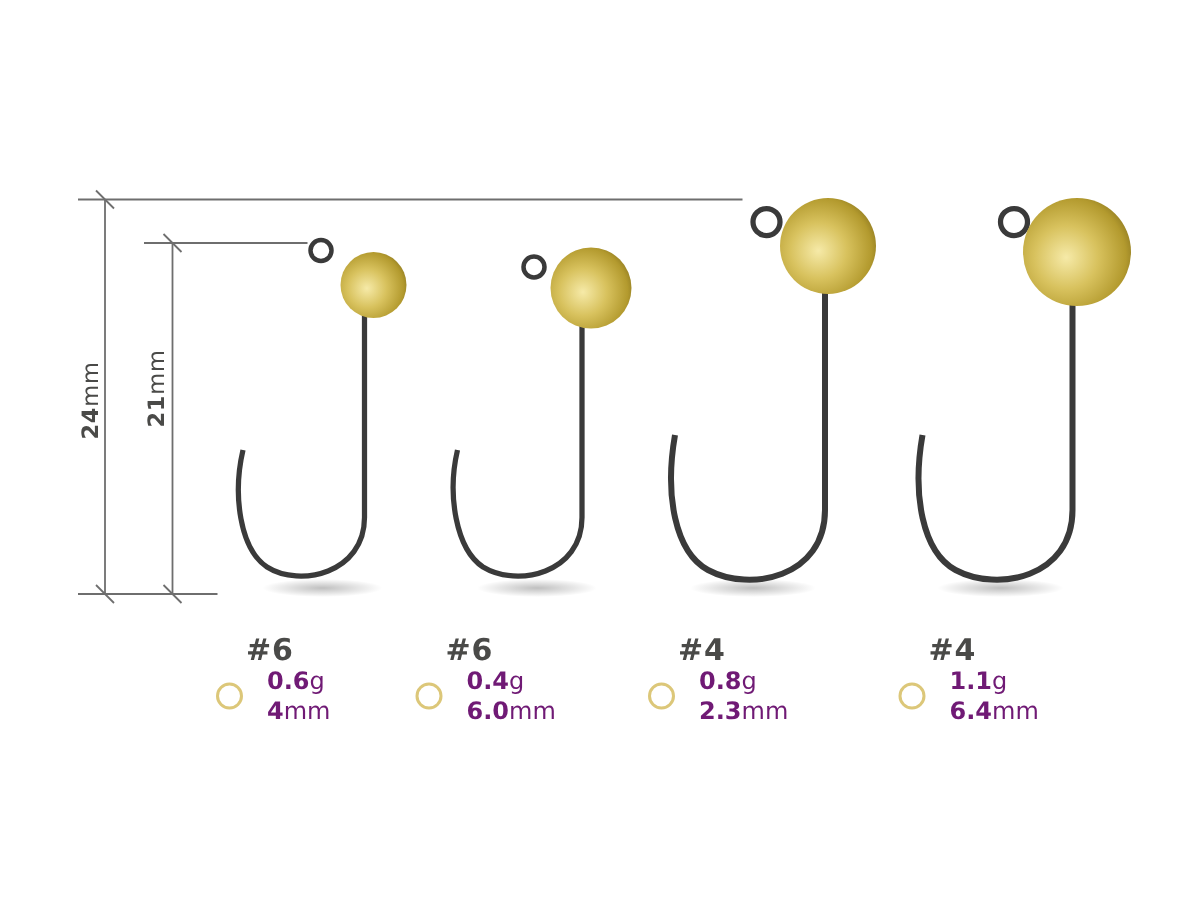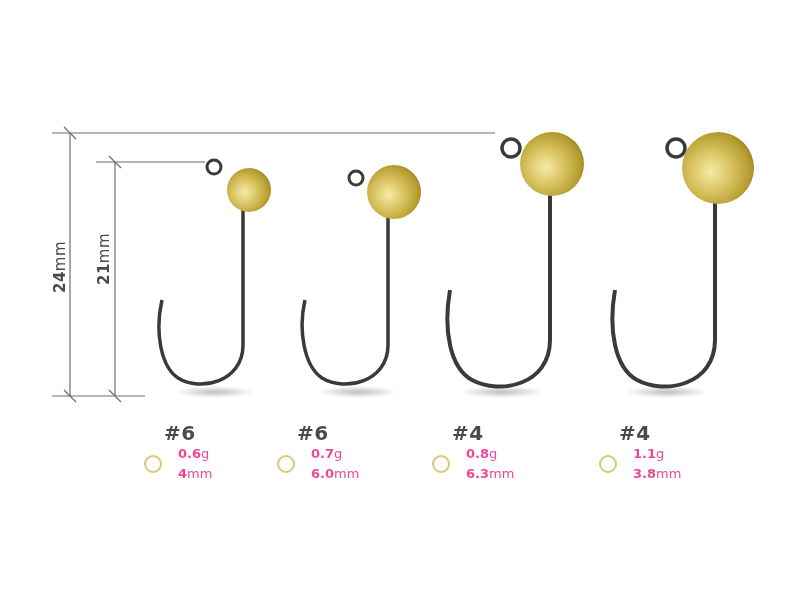--- a/index.html
+++ b/index.html
@@ -16,21 +16,21 @@
     .label-block { position: absolute; }
     .size {
       font-weight: bold; font-size: 20px; color: #4a4a48; margin-left: 20px; line-height: 22px;
       letter-spacing: 0.5px;
     }
     .row { display: flex; align-items: center; }
     .ring {
       width: 14px; height: 14px; border: 2px solid #dcc779; border-radius: 50%;
       margin-right: 16px; flex: none;
     }
-    .specs { color: #ec4899; font-size: 13px; line-height: 20px; font-weight: bold; }
+    .specs { color: #701a75; font-size: 16px; line-height: 20px; font-weight: bold; }
     .specs .unit { font-weight: normal; }
   </style>
 </head>
 <body>
 
 <svg class="canvas" width="800" height="600" viewBox="0 0 800 600" xmlns="http://www.w3.org/2000/svg">
   <defs>
     <radialGradient id="gold" cx="40%" cy="55%" r="65%">
       <stop offset="0%" stop-color="#f6eaa8"></stop>
       <stop offset="45%" stop-color="#d8c25e"></stop>
@@ -101,39 +101,39 @@
       <div><span>4</span><span class="unit">mm</span></div>
     </div>
   </div>
 </div>
 
 <div class="label-block" style="left:277px; top:422px;">
   <div class="size">#6</div>
   <div class="row">
     <div class="ring"></div>
     <div class="specs">
-      <div><span>0.7</span><span class="unit">g</span></div>
+      <div><span>0.4</span><span class="unit">g</span></div>
       <div><span>6.0</span><span class="unit">mm</span></div>
     </div>
   </div>
 </div>
 
 <div class="label-block" style="left:432px; top:422px;">
   <div class="size">#4</div>
   <div class="row">
     <div class="ring"></div>
     <div class="specs">
       <div><span>0.8</span><span class="unit">g</span></div>
-      <div><span>6.3</span><span class="unit">mm</span></div>
+      <div><span>2.3</span><span class="unit">mm</span></div>
     </div>
   </div>
 </div>
 
 <div class="label-block" style="left:599px; top:422px;">
   <div class="size">#4</div>
   <div class="row">
     <div class="ring"></div>
     <div class="specs">
       <div><span>1.1</span><span class="unit">g</span></div>
-      <div><span>3.8</span><span class="unit">mm</span></div>
+      <div><span>6.4</span><span class="unit">mm</span></div>
     </div>
   </div>
 </div>
 
 </body></html>

